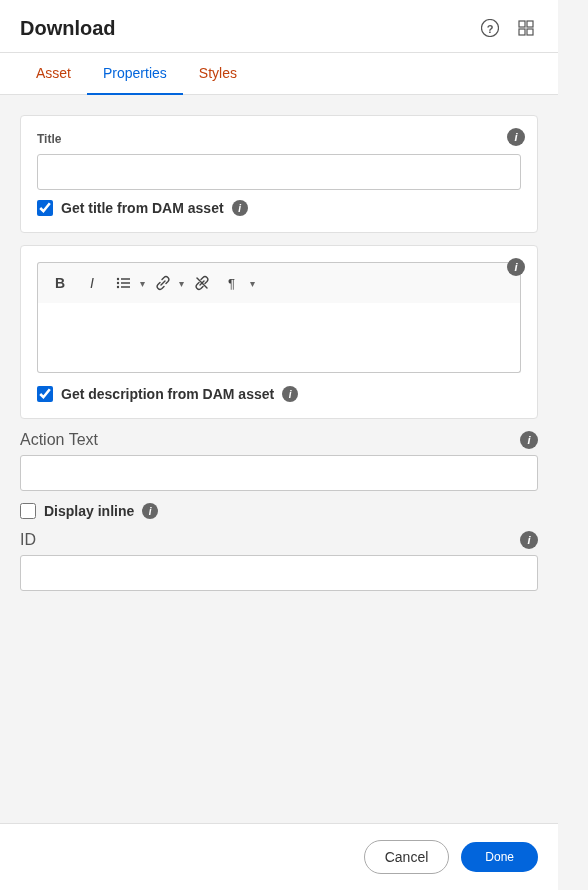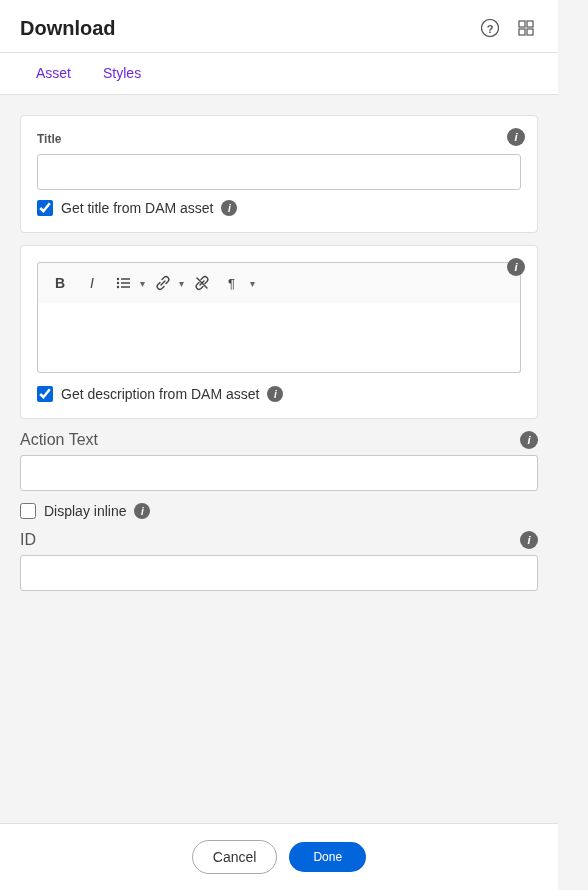--- a/index.html
+++ b/index.html
@@ -60,21 +60,21 @@
       display: flex;
       border-bottom: 1px solid #e0e0e0;
       padding: 0 20px;
       flex-shrink: 0;
     }
 
     .tab {
       padding: 12px 16px;
       cursor: pointer;
       font-size: 14px;
-      color: #6d28d9;
+      color: #c2410c;
       border-bottom: 2px solid transparent;
       margin-bottom: -1px;
     }
 
     .tab.active {
       color: #0265DC;
       border-bottom: 2px solid #0265DC;
       font-weight: 500;
     }
 
@@ -133,20 +133,21 @@
       width: 16px;
       height: 16px;
       accent-color: #0265DC;
       cursor: pointer;
       flex-shrink: 0;
     }
 
     .checkbox-label {
       font-size: 14px;
       color: #333;
+      font-weight: bold;
     }
 
     .inline-info {
       width: 16px;
       height: 16px;
       background: #666;
       border-radius: 50%;
       color: #fff;
       font-size: 10px;
       display: inline-flex;
@@ -213,21 +214,21 @@
     }
 
     .field-group-label {
       font-size: 16px;
       color: #555;
       margin-bottom: 6px;
     }
 
     .dialog-footer {
       display: flex;
-      justify-content: center;
+      justify-content: flex-end;
       align-items: center;
       gap: 12px;
       padding: 16px 20px;
       background: #fff;
       border-top: 1px solid #e0e0e0;
       flex-shrink: 0;
     }
 
     .btn-cancel {
       padding: 8px 20px;
@@ -284,20 +285,21 @@
           <rect x="10" y="2" width="6" height="6" fill="none" stroke="#555" stroke-width="1.2"></rect>
           <rect x="2" y="10" width="6" height="6" fill="none" stroke="#555" stroke-width="1.2"></rect>
           <rect x="10" y="10" width="6" height="6" fill="none" stroke="#555" stroke-width="1.2"></rect>
         </svg>
       </button>
     </div>
   </div>
 
   <div class="tabs">
     <div class="tab">Asset</div>
+    <div class="tab active">Properties</div>
     <div class="tab">Styles</div>
   </div>
 
   <div class="expand-body">
 
     <div class="section-card spaced-section">
       <div class="info-icon">i</div>
       <div class="section-label">Title</div>
       <input class="text-input" type="text" value="" style="">
       <div class="checkbox-row">

